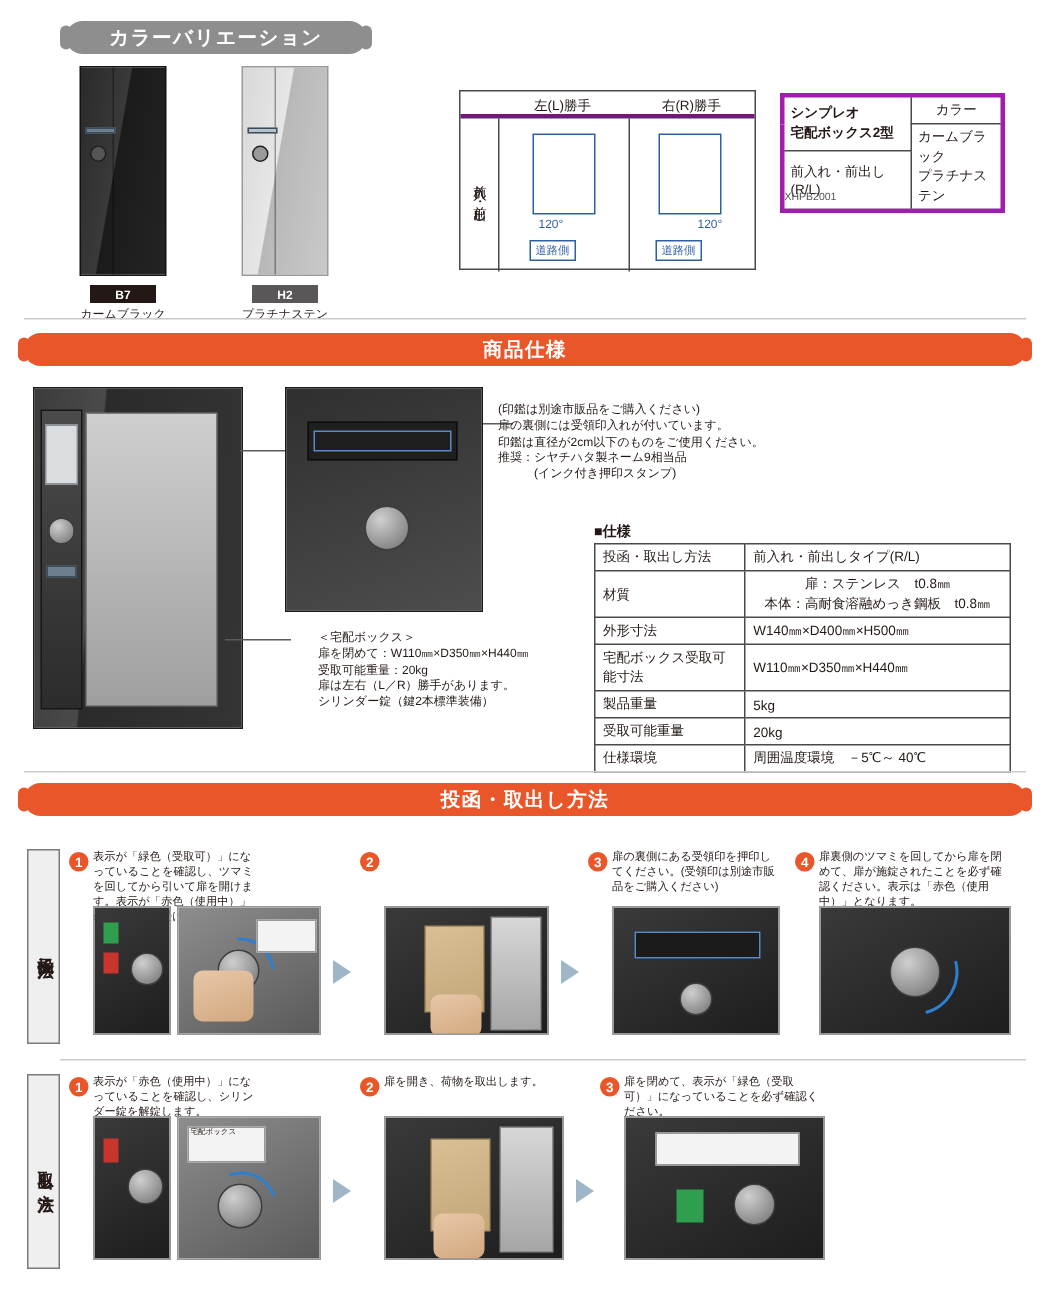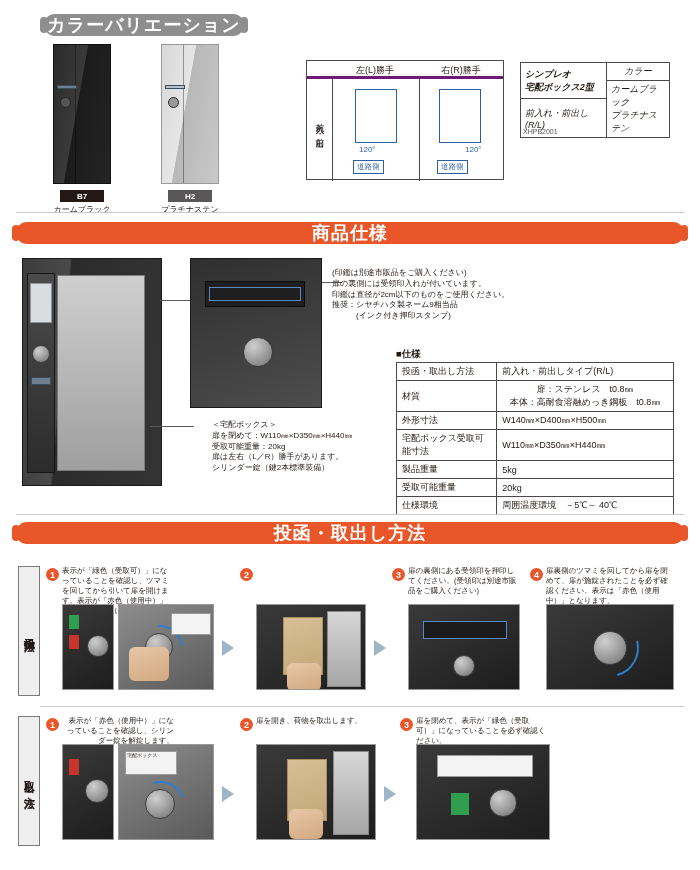--- a/index.html
+++ b/index.html
@@ -13,21 +13,21 @@
     position:relative;
     overflow:hidden;
   }
   .page { position:relative; width:700px; height:870px; }
 
   
   .ribbon {
     position:absolute;
     height:22px;
     display:flex; align-items:center; justify-content:center;
-    color:#fff; font-weight:bold; font-size:18px;
+    color:#fff; font-weight:bold; font-size:13px;
     letter-spacing:1px;
     background:#e8562a;
     border-radius:11px;
   }
   .ribbon.gray { background:#8e8e8e; }
   .ribbon .cap-l, .ribbon .cap-r {
     position:absolute; top:3px; width:8px; height:16px; background:inherit; border-radius:4px;
   }
   .ribbon .cap-l { left:-4px; }
   .ribbon .cap-r { right:-4px; }
@@ -63,21 +63,21 @@
   .rl-cell-head { font-size:9px; text-align:center; }
   .door-rect { position:absolute; border:1px solid #2e5fa3; background:#fff; }
   .angle-txt { position:absolute; font-size:8px; color:#2e5fa3; }
   .road-label {
     position:absolute; font-size:7.5px; color:#2e5fa3; border:1px solid #2e5fa3;
     padding:1px 3px; background:#fff;
   }
   .vtext { writing-mode:vertical-rl; text-orientation:upright; font-size:9px; letter-spacing:1px; }
 
   
-  .nm-table { position:absolute; border:1px solid #a21caf; border-collapse:collapse; font-size:9px;font-style:italic; }
+  .nm-table { position:absolute; border:3px solid #a21caf; border-collapse:collapse; font-size:9px; }
   .nm-table td { border:1px solid #4a4a4a; padding:2px 4px; vertical-align:middle; }
 
   
   .photo-main {
     position:absolute;
     background:linear-gradient(95deg,#3c3c3c 0%,#4a4a4a 30%,#2b2b2b 31%,#343434 100%);
     border:1px solid #1a1a1a;
   }
   .photo-inner {
     position:absolute; background:linear-gradient(180deg,#cfcfcf,#9f9f9f);
@@ -326,21 +326,21 @@
     <div class="blue-arc" style="left:34px; top:14px; width:58px; height:58px; transform:rotate(120deg);"></div>
   </div>
 
   <div class="divider" style="left:40px; top:706px; width:644px;"></div>
 
   <div class="sidetab" style="left:18px; top:716px; height:130px;">
     <span class="vtext">取出し方法</span>
   </div>
 
   <div class="stepnum" style="left:46px; top:718px;">1</div>
-  <div class="steptxt" style="left:62px; top:716px; width:112px;text-align:right;">表示が「赤色（使用中）」になっていることを確認し、シリンダー錠を解錠します。</div>
+  <div class="steptxt" style="left:62px; top:716px; width:112px;">表示が「赤色（使用中）」になっていることを確認し、シリンダー錠を解錠します。</div>
   <div class="photo-box dark-photo" style="left:62px; top:744px; width:52px; height:96px;">
     <div class="red-chip" style="left:6px; top:14px; width:10px; height:16px;"></div>
     <div class="round-knob" style="left:22px; top:34px; width:24px; height:24px;"></div>
   </div>
   <div class="photo-box gray-photo" style="left:118px; top:744px; width:96px; height:96px;">
     <div class="label-plate" style="left:6px; top:6px; width:52px; height:24px;">宅配ボックス</div>
     <div class="round-knob" style="left:26px; top:44px; width:30px; height:30px;"></div>
     <div class="blue-arc" style="left:18px; top:36px; width:48px; height:48px; transform:rotate(25deg);"></div>
   </div>
   <div class="arrow-r" style="left:222px; top:786px;"></div>

